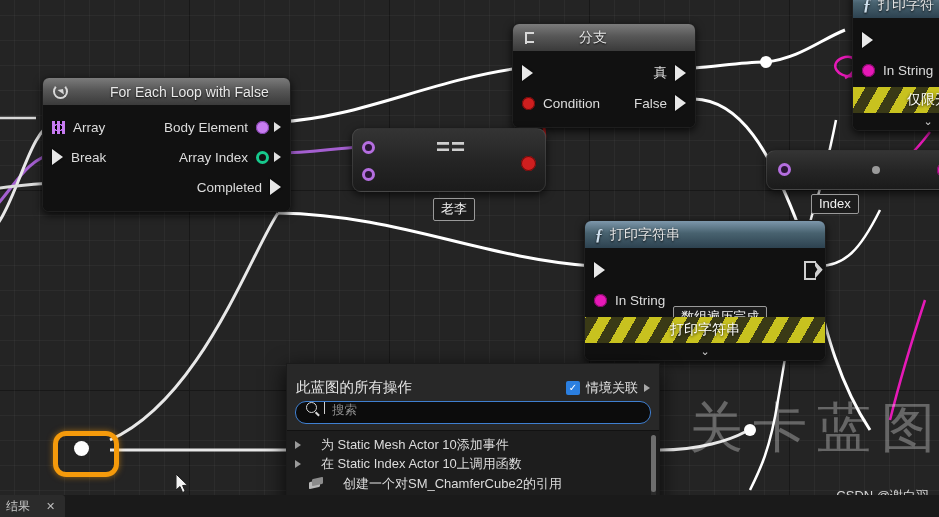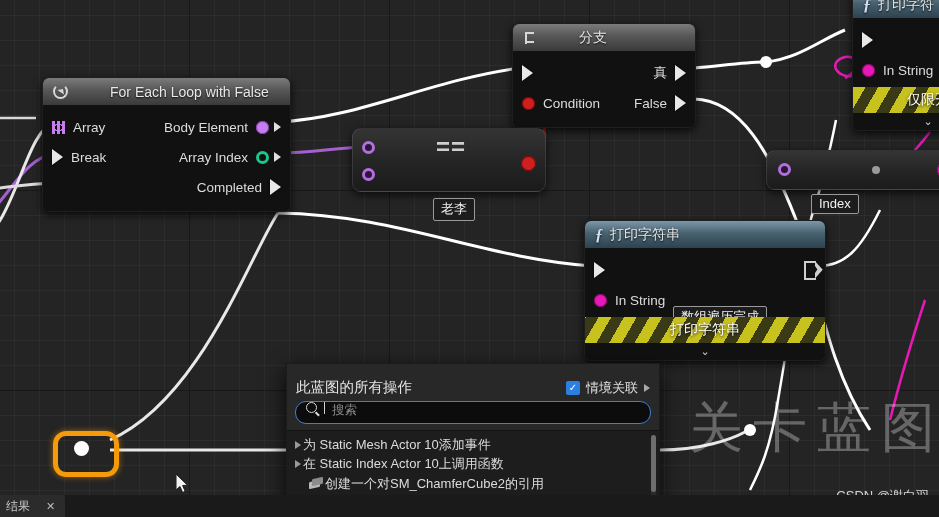--- a/index.html
+++ b/index.html
@@ -226,21 +226,21 @@
     background:#d8d8d8;transform:rotate(45deg);
   }
   .s-caret{width:1px;height:12px;background:#cfcfcf;}
   .s-ph{font-size:12.5px;color:#8d8d8d;}
   .menu-list{
     position:relative;
     background:#1d1d1d;border-top:1px solid #121212;
     flex:1;overflow:hidden;
   }
   .mi{
-    display:flex;align-items:center;gap:2px;
+    display:flex;align-items:center;gap:20px;
     height:19px;padding:0 10px 0 8px;
     font-size:13px;color:#dcdcdc;white-space:nowrap;
   }
   .mi-tri{
     width:0;height:0;flex:none;
     border-top:4px solid transparent;border-bottom:4px solid transparent;
     border-left:6px solid #9a9a9a;
   }
   .mi-indent{padding-left:22px;}
   .mi-bold{font-weight:bold;color:#eaeaea;}

